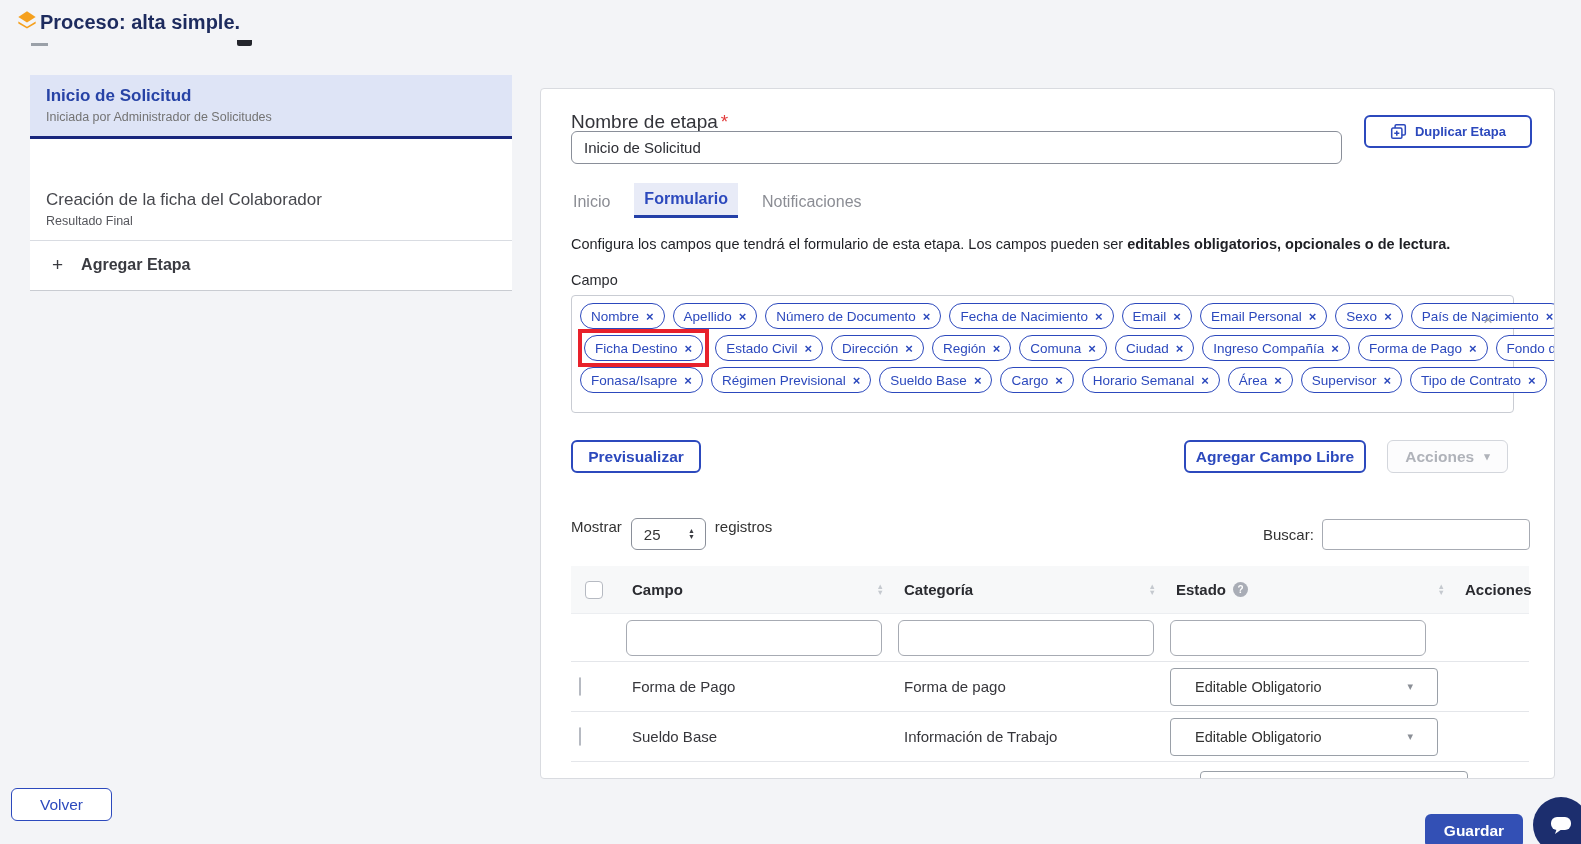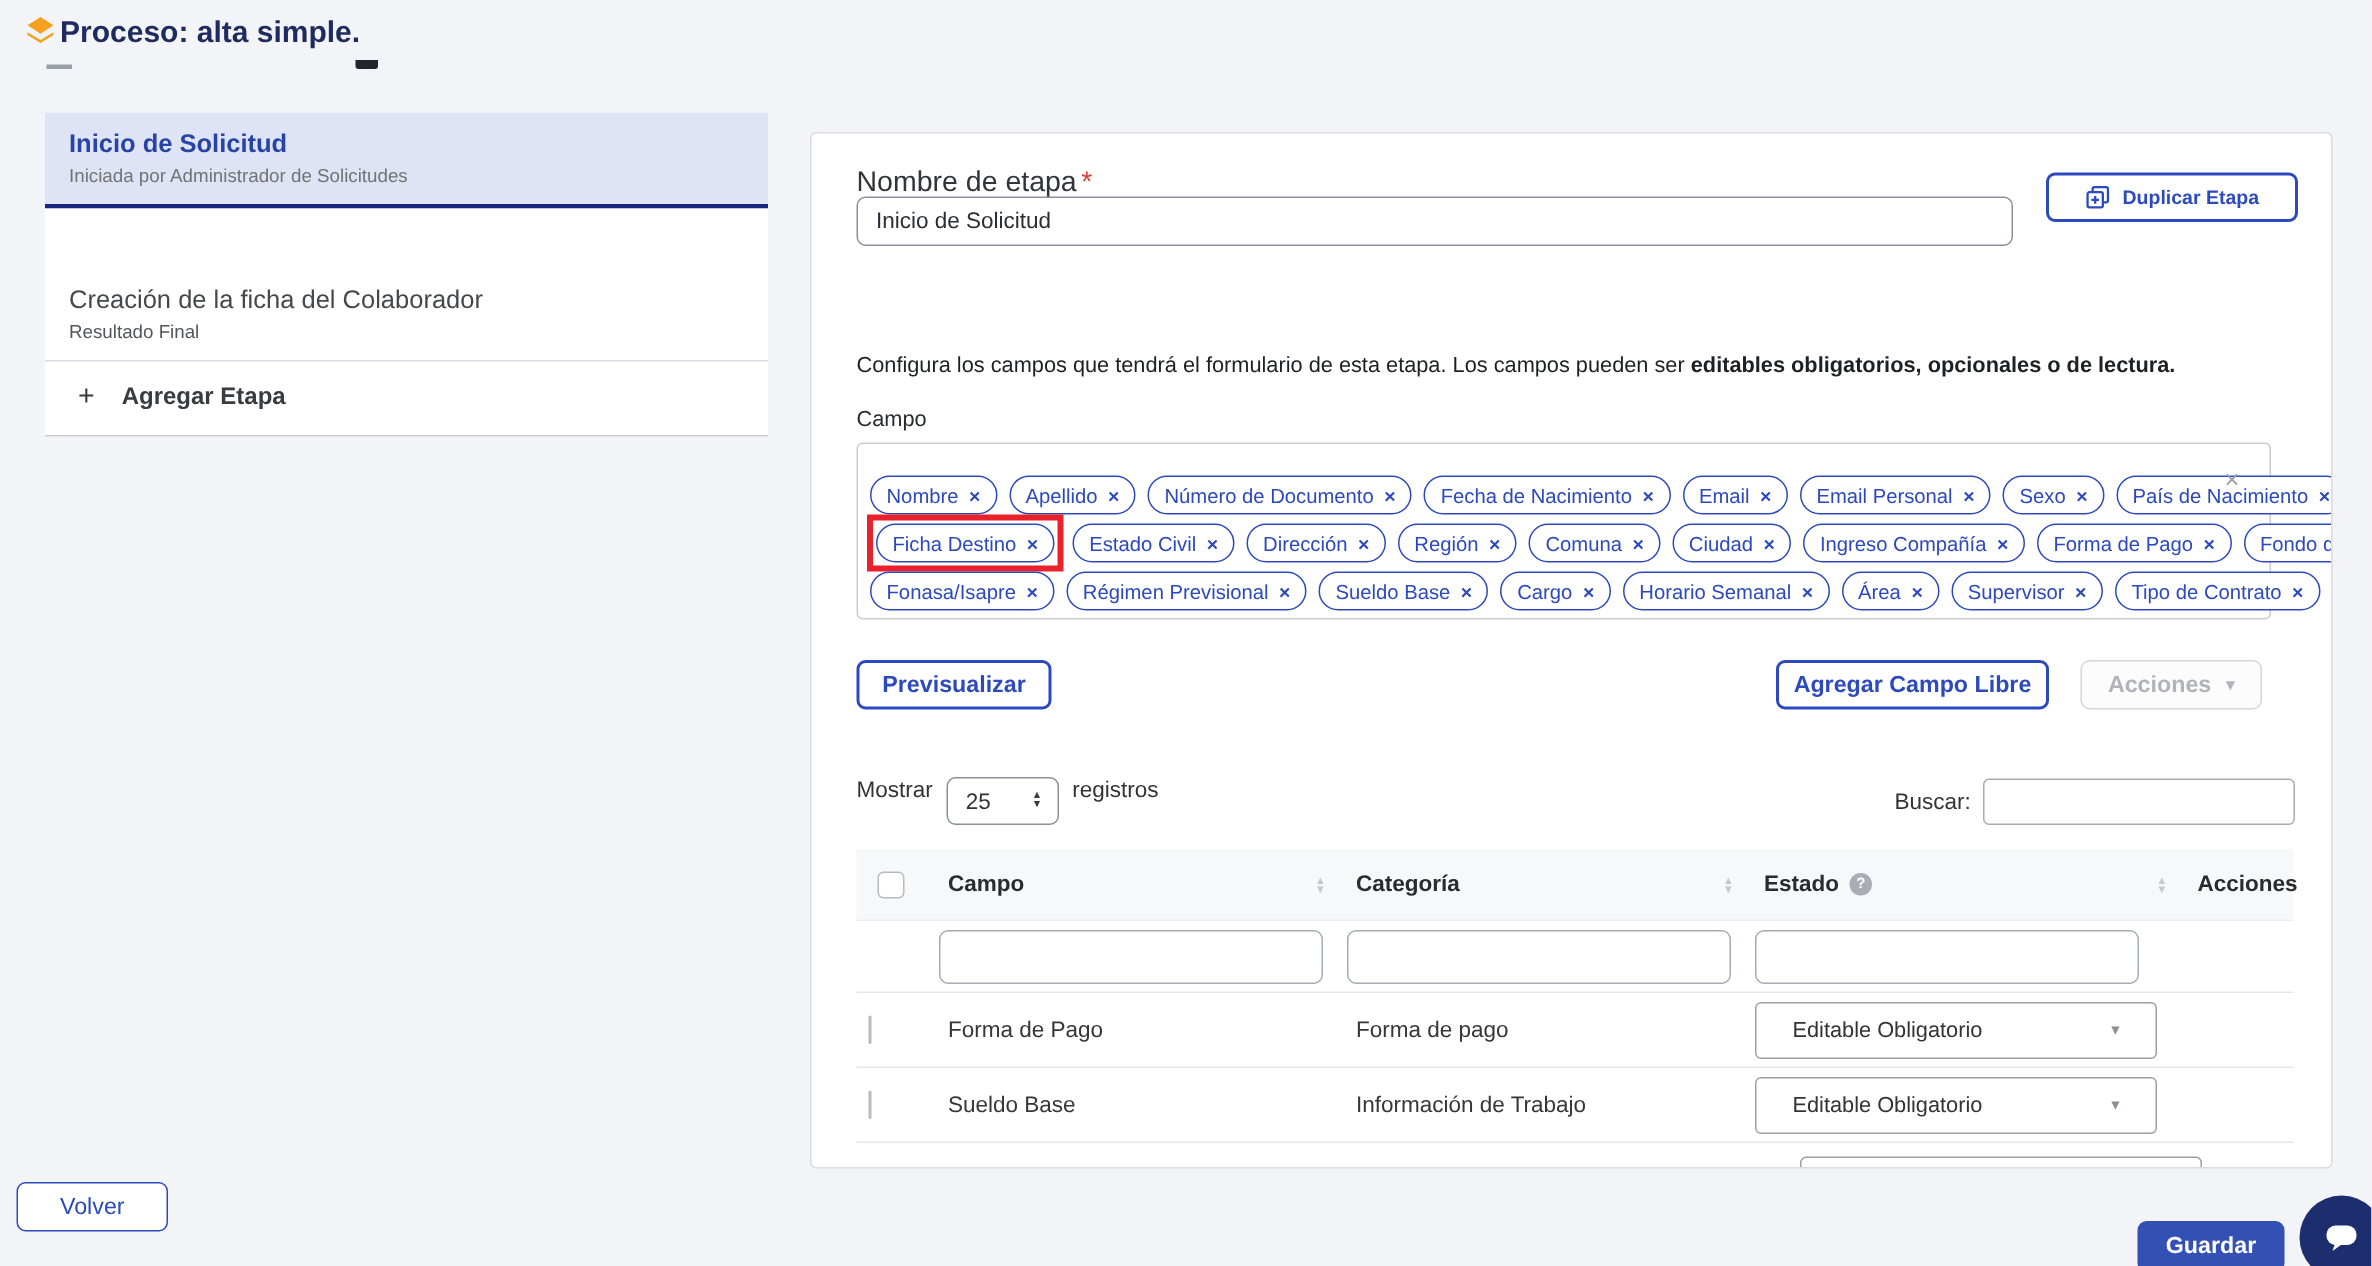--- a/index.html
+++ b/index.html
@@ -45,21 +45,21 @@
        color:var(--accent);font-size:13px;}
   
   .tabs{position:absolute;left:30px;top:94px;display:flex;align-items:flex-end;gap:22px;}
   .tab{font-size:16px;color:#8b8d94;padding:7px 2px;cursor:pointer;}
   .tab.active{color:var(--accent);background:#e8ebf7;padding:7px 10px;border-bottom:3px solid #2440a8;font-weight:bold;}
   .desc{position:absolute;left:30px;top:147px;font-size:14.5px;color:#1f2025;}
   .campo-label{position:absolute;left:30px;top:183px;font-size:14.5px;color:#2a2b30;}
 
   
   .tags-box{position:absolute;left:30px;top:206px;width:943px;height:118px;border:1px solid #c9ccd3;border-radius:4px;
-        padding:18px 30px 4px 4px;}
+        padding:4px 30px 4px 4px;}
   .tag-row{display:flex;align-items:center;height:32px;overflow:visible;}
   .pill{display:inline-flex;align-items:center;gap:7px;border:1.5px solid var(--accent);border-radius:13px;
         height:26px;padding:0 10px;margin:0 4px;color:var(--accent);font-size:13.5px;white-space:nowrap;cursor:pointer;background:#fff;}
   .pill-x{font-weight:bold;font-size:13px;cursor:pointer;}
   .red-box{display:inline-flex;border:4px solid var(--highlight);padding:2px;margin:0 2px;}
   .clear-all{position:absolute;right:20px;top:14px;color:#9a9ea6;font-size:17px;cursor:pointer;}
 
   .btn-preview{position:absolute;left:30px;top:351px;width:130px;height:33px;border:2px solid var(--accent);
         color:var(--accent);font-size:15.5px;}
   .btn-addfree{position:absolute;left:643px;top:351px;width:182px;height:33px;border:2px solid var(--accent);
@@ -141,20 +141,25 @@
 
     <button class="btn btn-dup">
       <svg width="17" height="17" viewBox="0 0 20 20">
         <rect x="6" y="2" width="12" height="12" rx="1.5" fill="none" stroke="#2c49bd" stroke-width="1.8"></rect>
         <rect x="2" y="6" width="12" height="12" rx="1.5" fill="#fff" stroke="#2c49bd" stroke-width="1.8"></rect>
         <path d="M8 9 v6 M5 12 h6" stroke="#2c49bd" stroke-width="1.8"></path>
       </svg>
       <span>Duplicar Etapa</span>
     </button>
 
+    <div class="tabs">
+      <div class="tab">Inicio</div>
+      <div class="tab active">Formulario</div>
+      <div class="tab">Notificaciones</div>
+    </div>
 
     <div class="desc">
       <span>Configura los campos que tendrá el formulario de esta etapa. Los campos pueden ser </span><b>editables obligatorios, opcionales o de lectura.</b>
     </div>
 
     <div class="campo-label">Campo</div>
 
     <div class="tags-box">
       <div class="tag-row">
         <span class="pill">

